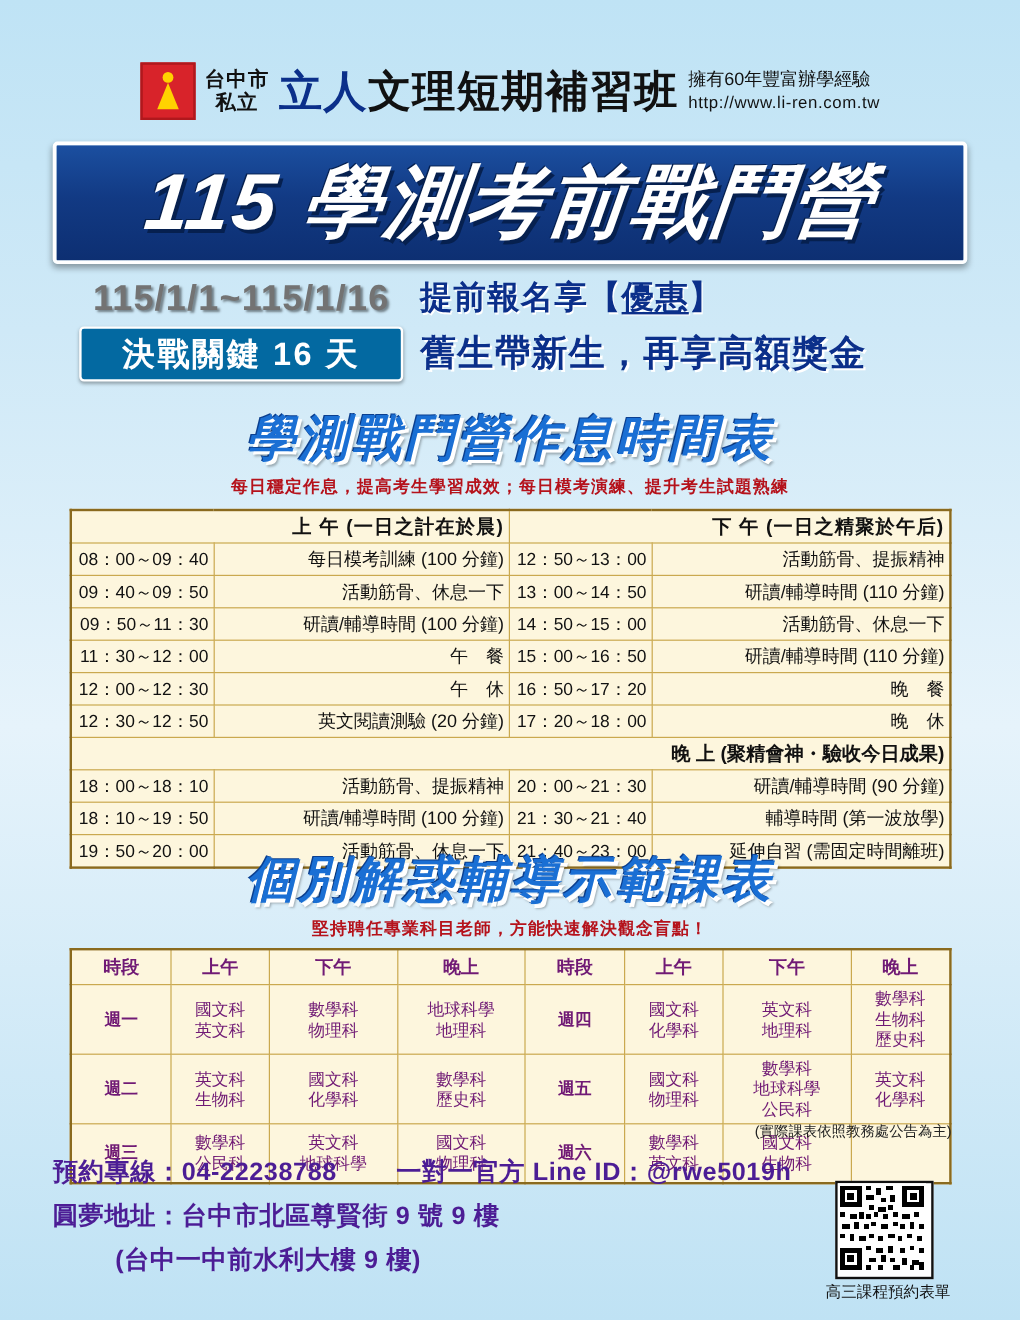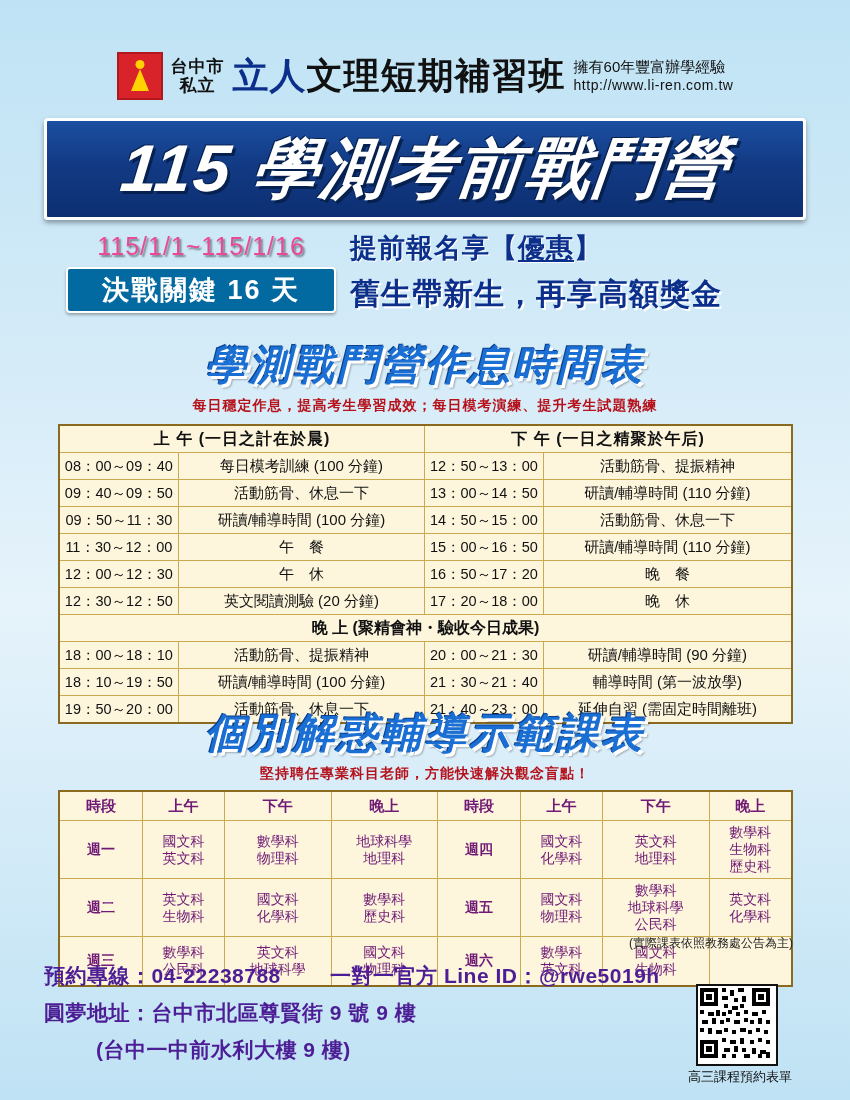--- a/index.html
+++ b/index.html
@@ -54,21 +54,21 @@
     text-shadow:3px 3px 0 #06204f, -1px -1px 0 #06204f;
     transform:skewX(-6deg);
   }
 
   
   .datebox{
     position:absolute;left:66px;top:232px;width:270px;
     text-align:center;color:#fff;
   }
   .datebox .d1{
-    font-size:25px;font-weight:normal;letter-spacing:1px;color:#ec4899;
+    font-size:30px;font-weight:bold;letter-spacing:1px;color:#737373;
     text-shadow:2px 2px 2px rgba(0,0,0,.45);
   }
   .datebox .d2{
     margin-top:6px;background:#0369a1;border:2px solid #fff;border-radius:4px;
     font-size:27px;font-weight:bold;padding:3px 0;letter-spacing:2px;
     box-shadow:0 2px 3px rgba(0,0,0,.3);
   }
   .promo{
     position:absolute;left:350px;top:230px;right:40px;text-align:left;color:#0b2f8a;
   }
@@ -92,21 +92,21 @@
     margin-top:4px;font-size:14px;font-weight:bold;color:#b5121b;letter-spacing:1px;
   }
 
   
   .sched{
     position:absolute;left:58px;top:424px;width:735px;
     border:2px solid #8a6a1e;background:#fdf6dd;
     border-collapse:collapse;font-size:15px;color:#111;
   }
   .sched td{
-    border:1px solid #caa94f;padding:2px 4px;height:22px;text-align:center;
+    border:1px solid #caa94f;padding:2px 4px;height:22px;text-align:right;
     white-space:nowrap;
   }
   .sched td.time{width:110px;font-size:14.5px;}
   .sched td.act{width:250px;}
   .sched tr.hdr td{
     background:#fdf6dd;font-weight:bold;font-size:16px;letter-spacing:1px;
   }
   .sched tr.full td{background:#fdf6dd;font-weight:bold;font-size:16px;}
 
   

